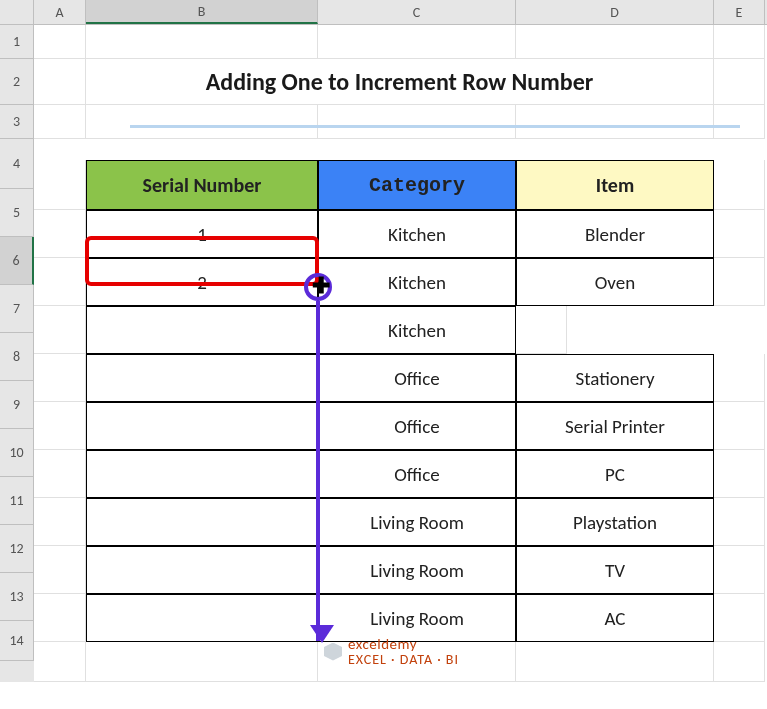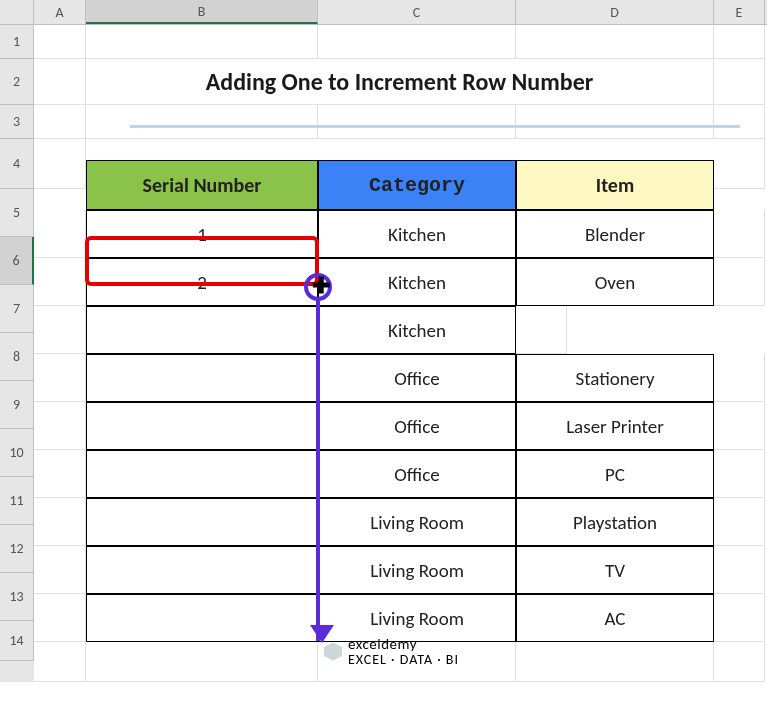--- a/index.html
+++ b/index.html
@@ -60,21 +60,21 @@
   .row-h.active {
     background: #d2d2d2;
     border-right: 2px solid #217346;
     width: 34px;
   }
 
   .grid {
     position: relative;
     flex: 1;
   }
-  .grid-row { display: flex; }
+  .grid-row { display: flex; align-items: flex-end; }
   .cell {
     border-right: 1px solid #e0e0e0;
     border-bottom: 1px solid #e0e0e0;
     display: flex; align-items: center; justify-content: center;
     font-size: 18px;
     background: #fff;
   }
 
   
   .h1 { height: 34px; }
@@ -144,21 +144,21 @@
     content: "";
     position: absolute;
     left: -10px; bottom: -2px;
     border-left: 12px solid transparent;
     border-right: 12px solid transparent;
     border-top: 18px solid #5b2bd9;
   }
 
   .watermark {
     position: absolute;
-    color: #000000;
+    color: #c2410c;
     font-size: 15px;
     letter-spacing: 0.5px;
     display: flex; align-items: center;
     gap: 6px;
     pointer-events: none;
   }
   .watermark .logo {
     width: 18px; height: 18px;
     background: #b9c3cc;
     clip-path: polygon(50% 0, 100% 25%, 100% 75%, 50% 100%, 0 75%, 0 25%);
@@ -260,21 +260,21 @@
         <div class="cell col-A hD"></div>
         <div class="cell tbl-cell col-B hD"></div>
         <div class="cell tbl-cell col-C hD">Office</div>
         <div class="cell tbl-cell col-D hD">Stationery</div>
         <div class="cell col-E hD"></div>
       </div>
       <div class="grid-row">
         <div class="cell col-A hD"></div>
         <div class="cell tbl-cell col-B hD"></div>
         <div class="cell tbl-cell col-C hD">Office</div>
-        <div class="cell tbl-cell col-D hD">Laser Printer</div>
+        <div class="cell tbl-cell col-D hD">Serial Printer</div>
         <div class="cell col-E hD"></div>
       </div>
       <div class="grid-row">
         <div class="cell col-A hD"></div>
         <div class="cell tbl-cell col-B hD"></div>
         <div class="cell tbl-cell col-C hD">Office</div>
         <div class="cell tbl-cell col-D hD">PC</div>
         <div class="cell col-E hD"></div>
       </div>
       <div class="grid-row">

